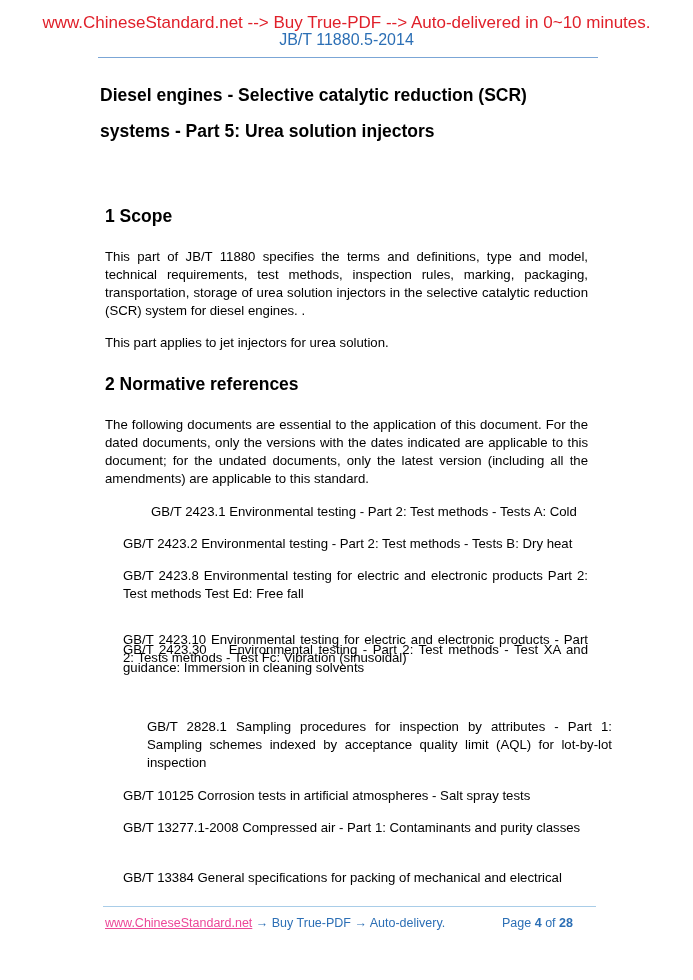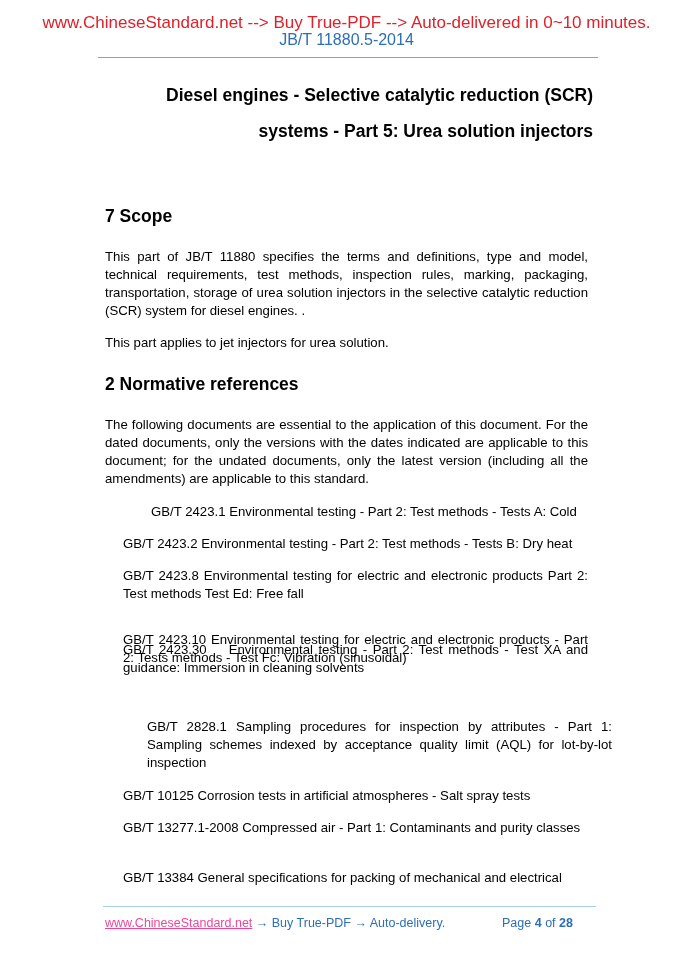--- a/index.html
+++ b/index.html
@@ -41,21 +41,21 @@
       top: 57px;
       left: 98px;
       width: 500px;
       height: 0;
       border-top: 1px solid #7ba6d6;
     }
     .doc-title {
       position: absolute;
       left: 100px;
       width: 493px;
-      text-align: right;
+      text-align: left;
       font-weight: bold;
       font-size: 17.5px;
       line-height: 22px;
     }
     .title-line-1 { top: 84px; }
     .title-line-2 { top: 120px; }
     .section-heading {
       position: absolute;
       left: 105px;
       font-weight: bold;
@@ -113,21 +113,21 @@
 </head>
 <body>
 
 <div class="promo-banner">www.ChineseStandard.net --&gt; Buy True-PDF --&gt; Auto-delivered in 0~10 minutes.</div>
 <div class="doc-code">JB/T 11880.5-2014</div>
 <div class="header-rule"></div>
 
 <div class="doc-title title-line-1">Diesel engines - Selective catalytic reduction (SCR)</div>
 <div class="doc-title title-line-2">systems - Part 5: Urea solution injectors</div>
 
-<div class="section-heading" style="top:205px;">7 Scope</div>
+<div class="section-heading" style="top:205px;">1 Scope</div>
 <div class="para" style="top:248px;">This part of JB/T 11880 specifies the terms and definitions, type and model, technical requirements, test methods, inspection rules, marking, packaging, transportation, storage of urea solution injectors in the selective catalytic reduction (SCR) system for diesel engines. .</div>
 <div class="para" style="top:334px;">This part applies to jet injectors for urea solution.</div>
 
 <div class="section-heading" style="top:373px;">2 Normative references</div>
 <div class="para" style="top:416px;">The following documents are essential to the application of this document. For the dated documents, only the versions with the dates indicated are applicable to this document; for the undated documents, only the latest version (including all the amendments) are applicable to this standard.</div>
 
 <div class="ref" style="top:503px;margin-left:28px;">GB/T 2423.1 Environmental testing - Part 2: Test methods - Tests A: Cold</div>
 <div class="ref" style="top:535px;">GB/T 2423.2 Environmental testing - Part 2: Test methods - Tests B: Dry heat</div>
 <div class="ref" style="top:567px;">GB/T 2423.8 Environmental testing for electric and electronic products Part 2: Test methods Test Ed: Free fall</div>
 <div class="ref" style="top:607px;margin-top:24px;">GB/T 2423.10 Environmental testing for electric and electronic products - Part 2: Tests methods - Test Fc: Vibration (sinusoidal)</div>

